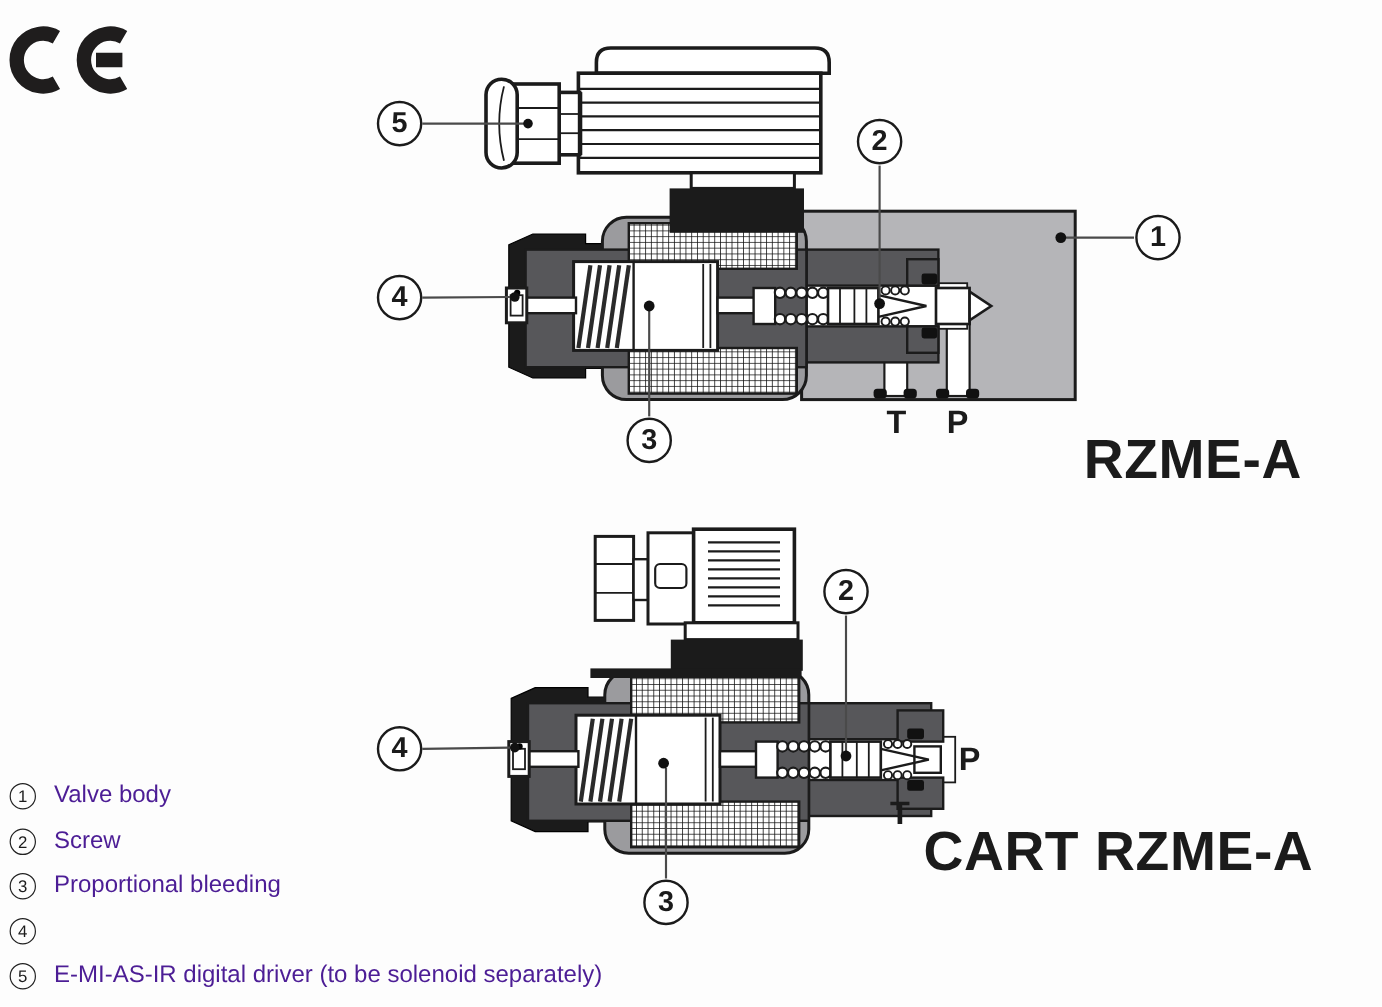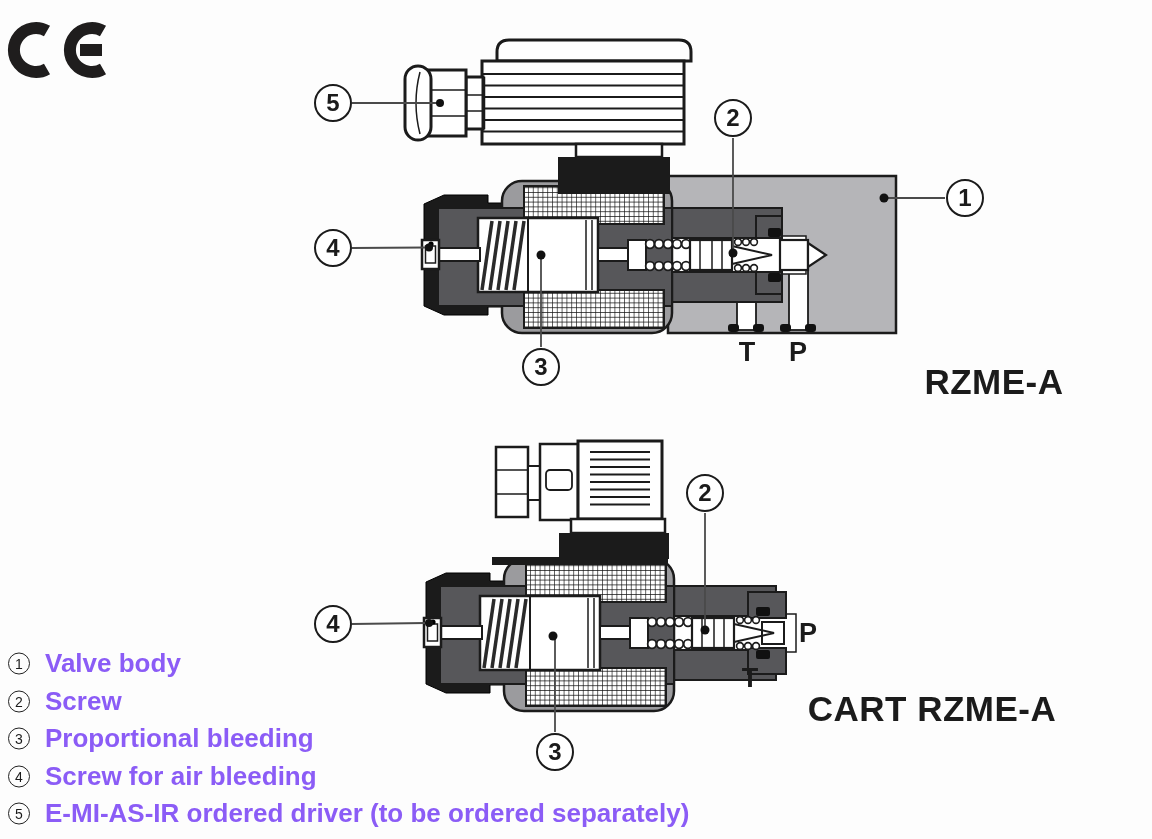--- a/index.html
+++ b/index.html
@@ -14,33 +14,33 @@
     display:flex;align-items:center;justify-content:center;
     font-size:24px;font-weight:700;transform:translate(-50%,-50%);
     box-sizing:border-box;z-index:5;
   }
   .port-label{
     position:absolute;transform:translate(-50%,-50%);
     font-size:27px;font-weight:700;z-index:5;letter-spacing:0;
   }
   .diagram-title{
     position:absolute;transform:translate(-50%,-50%);
-    font-size:35px;font-weight:700;z-index:5;letter-spacing:0.5px;white-space:nowrap;
+    font-size:46px;font-weight:700;z-index:5;letter-spacing:0.5px;white-space:nowrap;
   }
   .legend{position:absolute;left:8px;top:0;width:660px;z-index:5;}
   .legend-row{
     position:absolute;left:0;display:flex;align-items:center;gap:15px;
     transform:translateY(-50%);white-space:nowrap;
   }
   .legend-num{
     width:22px;height:22px;border-radius:50%;border:1.8px solid #222;
     display:flex;align-items:center;justify-content:center;
     font-size:14px;font-weight:400;box-sizing:border-box;flex:0 0 auto;
   }
-  .legend-label{font-size:26px;font-weight:700;color:#8b5cf6;}
+  .legend-label{font-size:20px;font-weight:400;color:#4c1d95;}
 </style>
 </head>
 <body>
 
 <div class="canvas">
 
   <svg class="art" style="left:6px;top:14px;" width="122" height="72" viewBox="0 0 122 72">
     <g fill="none" stroke="#1f1d1d" stroke-width="12">
       <path d="M41,17 A22,22 0 1 0 41,55"></path>
       <path d="M97,17 A22,22 0 1 0 97,55"></path>
@@ -269,21 +269,20 @@
     <div class="legend-row" style="top:701px;">
       <div class="legend-num">2</div>
       <div class="legend-label">Screw</div>
     </div>
     <div class="legend-row" style="top:738px;">
       <div class="legend-num">3</div>
       <div class="legend-label">Proportional bleeding</div>
     </div>
     <div class="legend-row" style="top:776px;">
       <div class="legend-num">4</div>
-      <div class="legend-label">Screw for air bleeding</div>
     </div>
     <div class="legend-row" style="top:813px;">
       <div class="legend-num">5</div>
-      <div class="legend-label">E-MI-AS-IR ordered driver (to be ordered separately)</div>
+      <div class="legend-label">E-MI-AS-IR digital driver (to be solenoid separately)</div>
     </div>
   </div>
 
 </div>
 
 </body></html>

